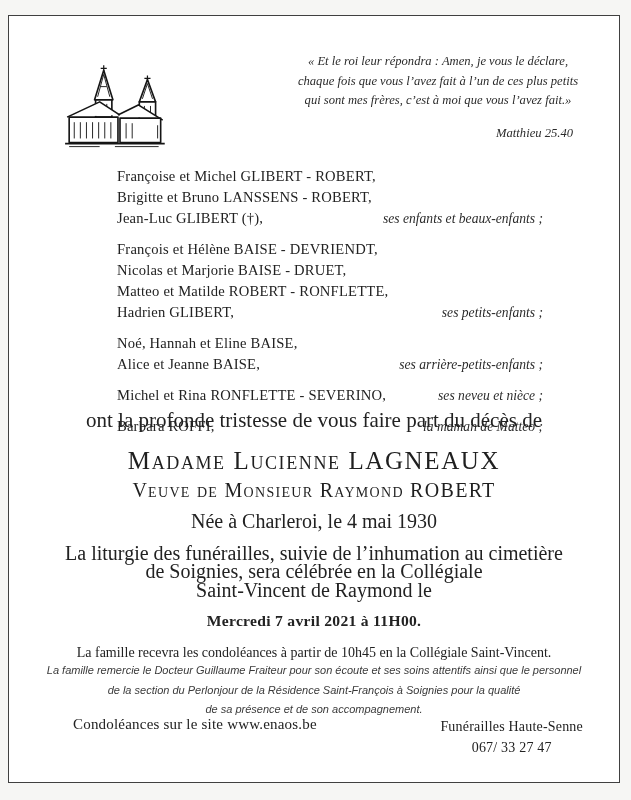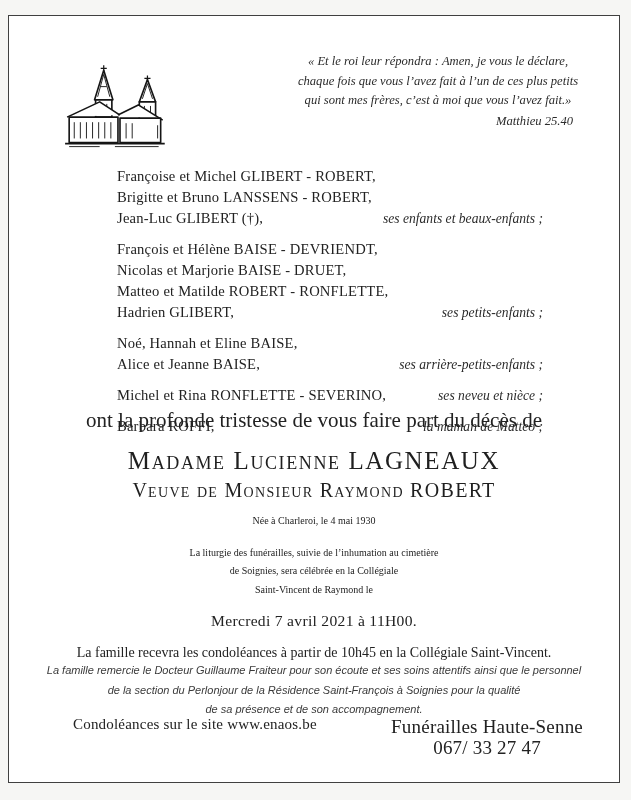--- a/index.html
+++ b/index.html
@@ -33,21 +33,21 @@
     width: 330px;
     text-align: center;
     font-style: italic;
     font-size: 12.6px;
     line-height: 19.5px;
     color: #2b2b2b;
   }
   .quote-attribution {
     text-align: right;
     padding-right: 30px;
-    margin-top: 1px;
+    margin-top: 13px;
   }
   
   .names-section {
     position: absolute;
     left: 0; top: 150px;
     width: 100%;
     box-sizing: border-box;
     padding-left: 108px;
     padding-right: 76px;
   }
@@ -89,26 +89,26 @@
   }
   .deceased-subtitle {
     font-variant: small-caps;
     font-size: 20px;
     letter-spacing: 1.3px;
     line-height: 28px;
     margin-bottom: 8px;
     color: #1f1f1f;
   }
   .lines-block {
-    font-size: 10px;
+    font-size: 20px;
     line-height: 18.5px;
     margin-bottom: 13px;
   }
   .ceremony-date {
-    font-weight: normal;
+    font-weight: bold;
     font-size: 15.6px;
     letter-spacing: 0.3px;
     margin-bottom: 15px;
   }
   .condolences-line {
     font-size: 14px;
     margin-bottom: 0;
   }
   .thanks-block {
     font-family: "Liberation Sans", "DejaVu Sans", sans-serif;
@@ -128,21 +128,21 @@
     display: flex;
     justify-content: space-between;
     align-items: flex-start;
   }
   .footer-left {
     font-size: 15px;
     letter-spacing: 0.2px;
   }
   .footer-right {
     text-align: center;
-    font-size: 19px;
+    font-size: 14px;
     line-height: 21px;
     letter-spacing: 0.2px;
   }
 </style>
 </head>
 <body>
 
 <div class="frame">
 
   <svg class="church" viewBox="0 0 120 90" fill="none" stroke="#151515" stroke-width="1.6" stroke-linejoin="round">

